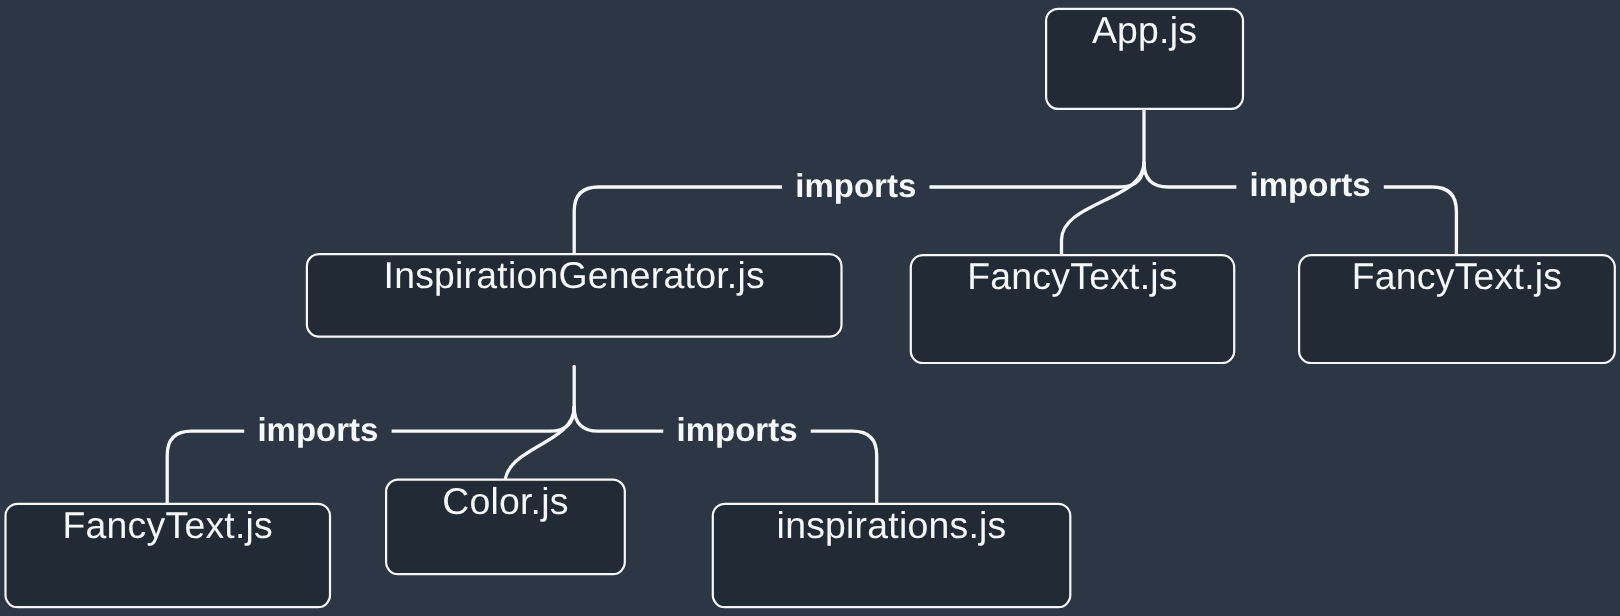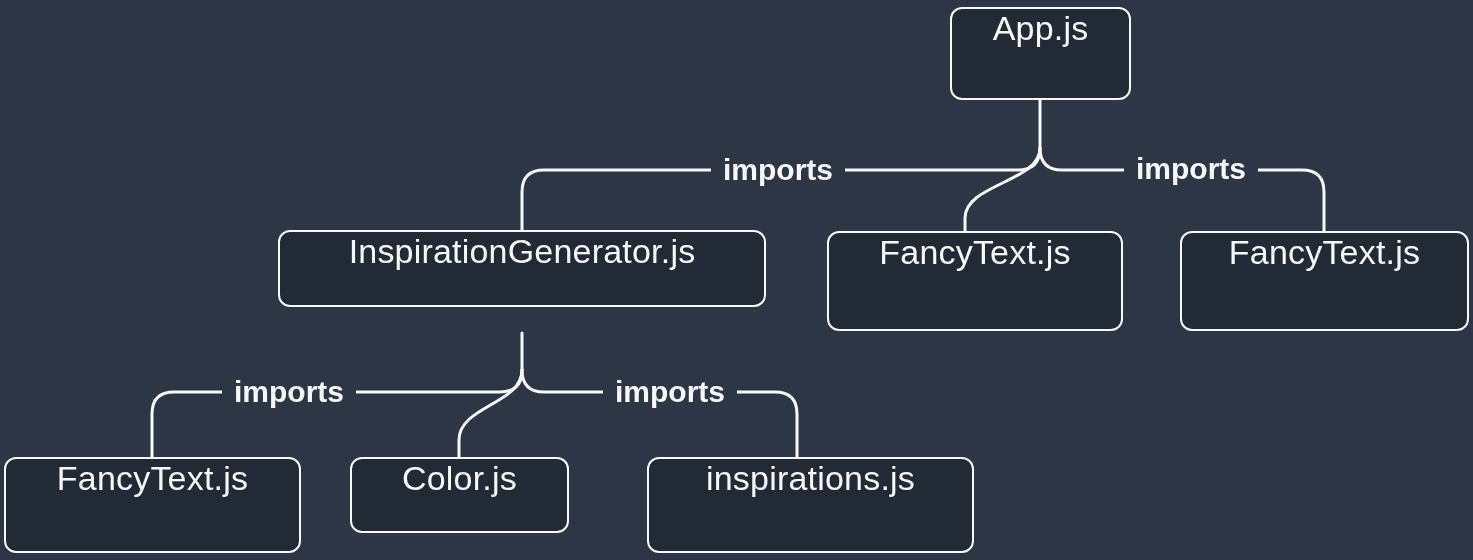--- a/index.html
+++ b/index.html
@@ -57,21 +57,21 @@
     padding:2px 12px;
     line-height:1;
     white-space:nowrap;
   }
   
   #n-app{left:950px;top:7px;width:181px;height:93px;}
   #n-insp-gen{left:278px;top:230px;width:488px;height:77px;}
   #n-fancy-top{left:827px;top:231px;width:296px;height:100px;}
   #n-copyright{left:1180px;top:231px;width:289px;height:100px;}
   #n-fancy-bottom{left:4px;top:457px;width:297px;height:96px;}
-  #n-color{left:350px;top:457px;width:219px;height:76px;}
+  #n-color{left:350px;top:435px;width:219px;height:88px;}
   #n-inspirations{left:647px;top:457px;width:327px;height:96px;}
   
   #lbl-top-left{left:778px;top:170px;}
   #lbl-top-right{left:1191px;top:169px;}
   #lbl-bottom-left{left:289px;top:392px;}
   #lbl-bottom-right{left:670px;top:392px;}
 </style>
 </head>
 <body>
 

